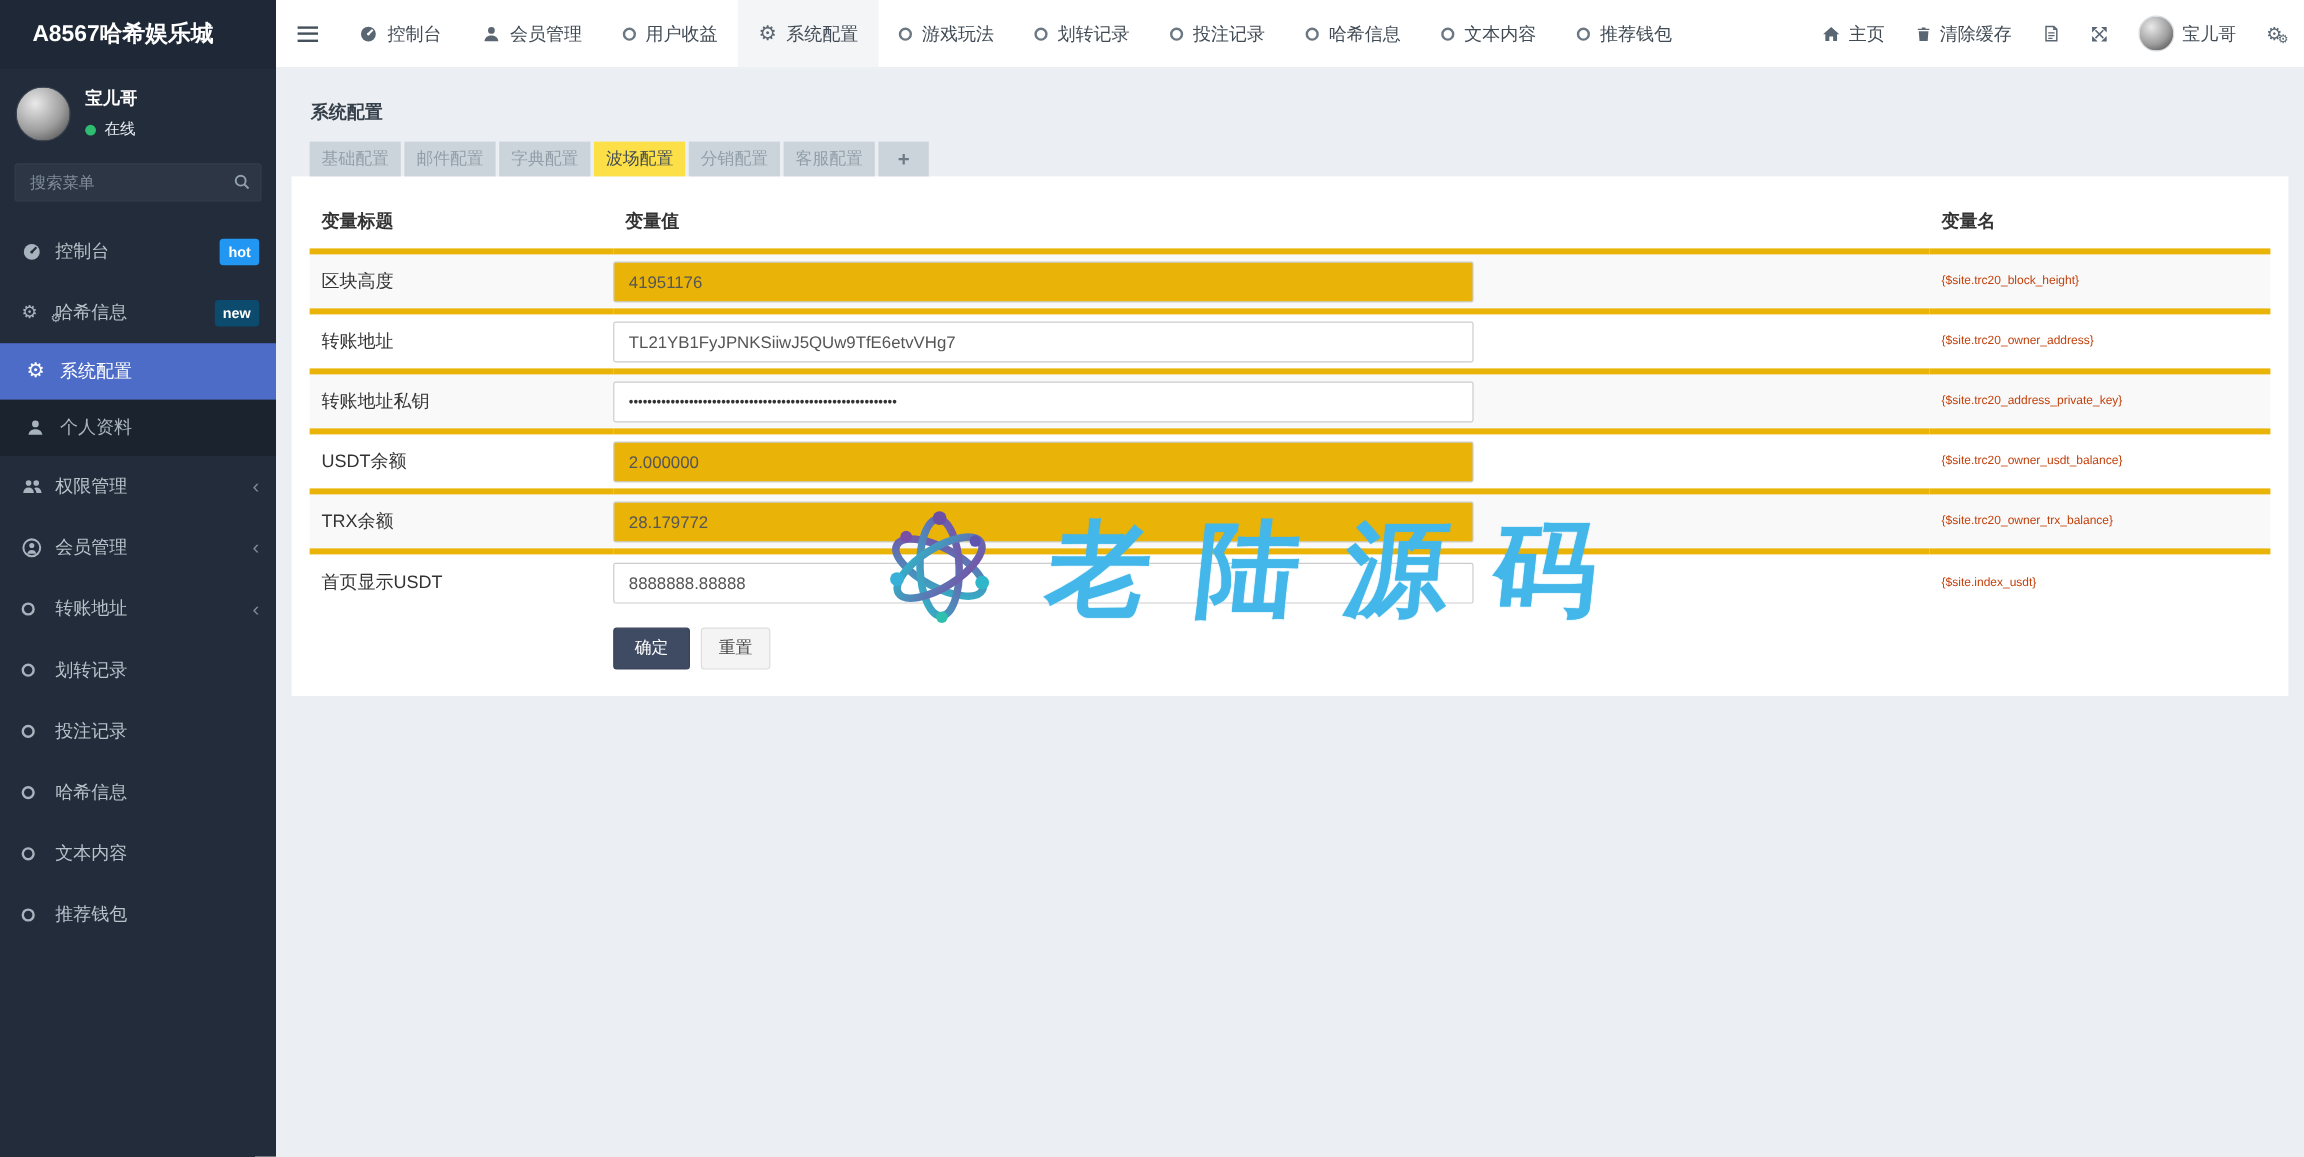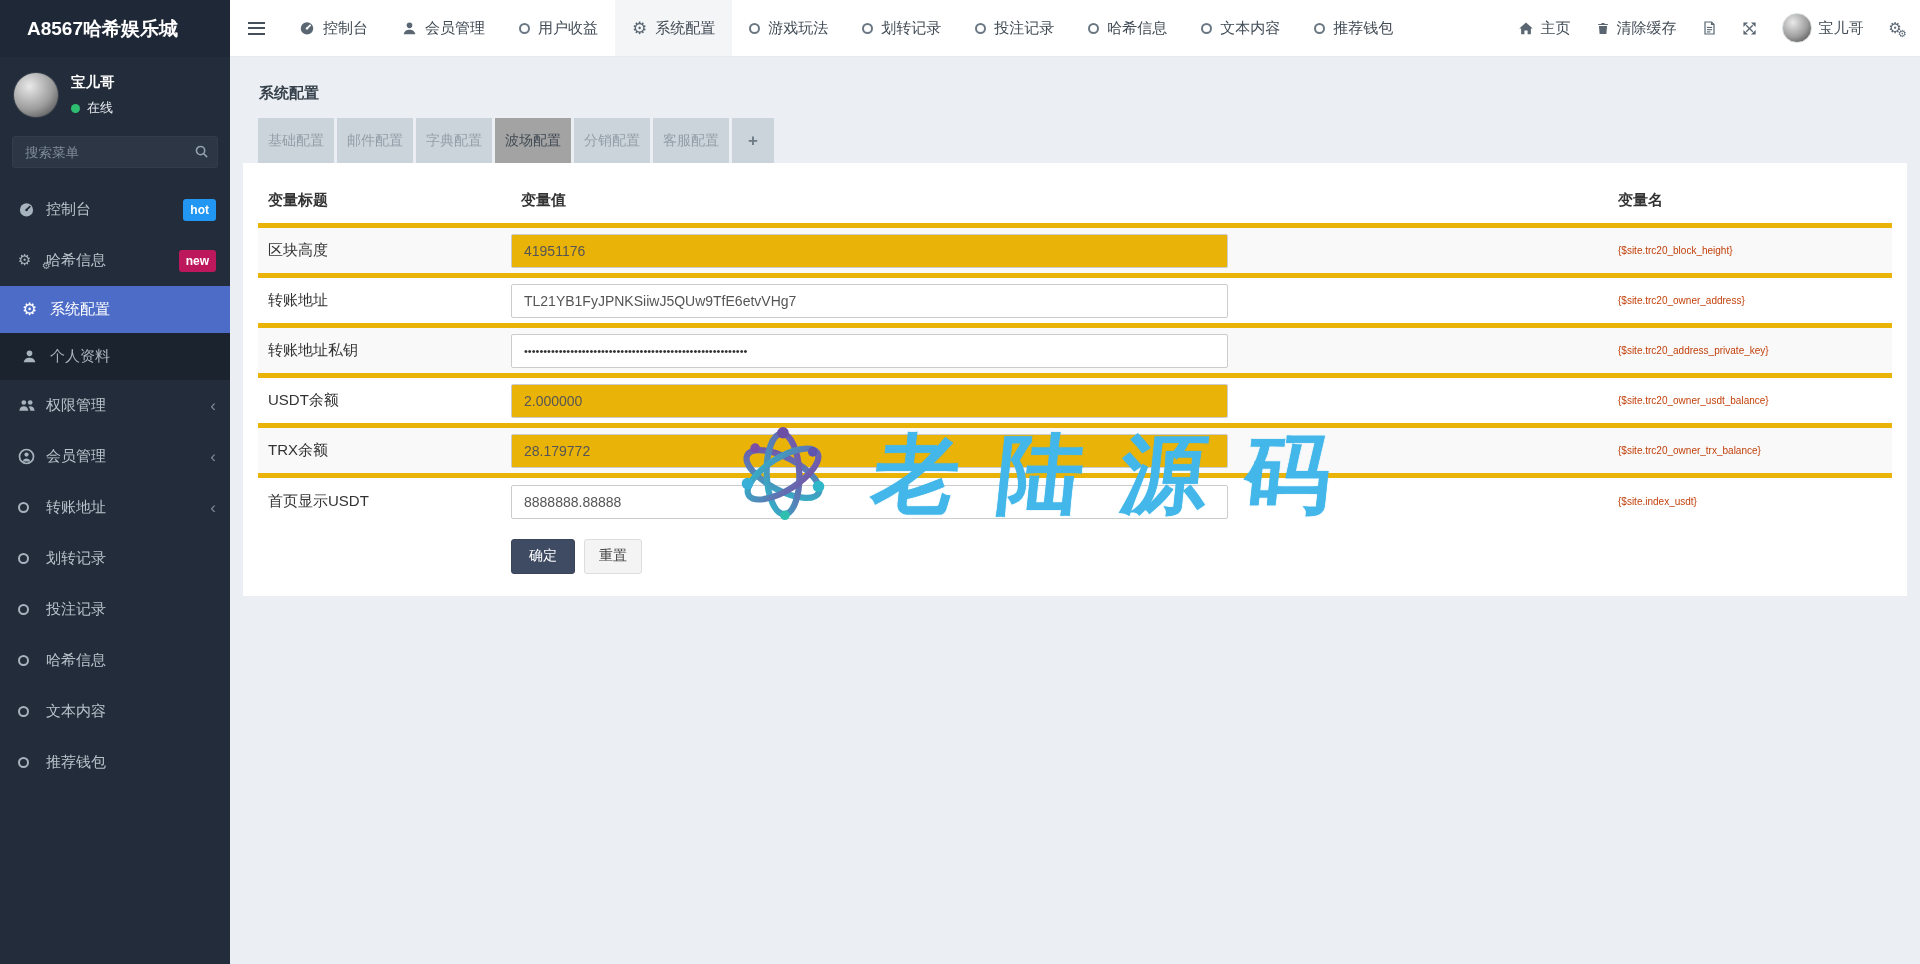--- a/index.html
+++ b/index.html
@@ -21,21 +21,21 @@
   .search-box { position:relative; margin:6px 12px 16px; }
   .search-box input { width:100%; height:32px; background:#2c3645; border:1px solid #323d4c; border-radius:3px; color:#c3ccd4; font-size:13.5px; padding:0 32px 0 12px; outline:none; font-family:inherit; }
   .search-box input::placeholder { color:#7f8b97; }
   .search-icon { position:absolute; right:9px; top:8px; color:#93a1ad; }
   .menu { flex:1; --bg:#222c3a; }
   .m-item { height:51px; display:flex; align-items:center; padding:0 14px 0 18px; color:#b8c2cb; font-size:15px; cursor:pointer; }
   .m-ico { width:28px; flex:0 0 28px; color:#a7b3bd; display:flex; align-items:center; }
   .m-label { flex:1; }
   .badge { font-size:12px; font-weight:bold; color:#fff; border-radius:3px; padding:4px 7px; }
   .badge.hot { background:#2196f3; }
-  .badge.new { background:#be185d; }
+  .badge.new { background:#0c4a6e; }
   .submenu { background:#1b242e; --bg:#1b242e; }
   .m-item.sub { height:47px; padding-left:22px; color:#aab4be; }
   .m-item.active { background:#4d6cc8; color:#fff; --bg:#4d6cc8; }
   .m-item.active .m-ico { color:#fff; }
   .arrow { color:#7d8a96; font-size:17px; line-height:1; }
   .ring { width:11px; height:11px; border:2px solid currentColor; border-radius:50%; }
   .gear-u { font-size:17px; line-height:1; font-family:"DejaVu Sans",sans-serif; }
   .cogs { position:relative; font-family:"DejaVu Sans",sans-serif; font-size:15px; line-height:1; }
   .cogs .g2 { position:absolute; font-size:10px; right:-5px; bottom:-3px; }
 
@@ -53,22 +53,22 @@
   .tr-item { display:flex; align-items:center; gap:7px; cursor:pointer; color:#414b55; }
   .tr-item .t-ico { color:#5a6773; }
   .avatar.small { width:30px; height:30px; border:1px solid #d8dde1; }
 
   
   .content { position:relative; flex:1; padding:14px 13px 0; }
   .page-head { padding:13px 16px 0; }
   .page-title { font-size:15px; font-weight:bold; color:#36414b; margin-bottom:10px; }
   .page-sub { font-size:14px; color:#56636e; }
   .tabs { display:flex; gap:3px; margin-top:15px; padding-left:15px; }
-  .tab { height:45px; display:flex; align-items:center; padding:0 10px; background:#ccd4db; color:#929ea8; font-size:14px; cursor:pointer; }
-  .tab.active { background:#a3a3a3; color:#404a54; }
+  .tab { height:29px; display:flex; align-items:center; padding:0 10px; background:#ccd4db; color:#929ea8; font-size:14px; cursor:pointer; }
+  .tab.active { background:#fde047; color:#404a54; }
   .tab.add { width:42px; justify-content:center; color:#6f7c86; font-size:17px; font-weight:bold; }
   .panel-body { background:#fff; padding:15px 15px 22px; min-height:412px; }
   table.cfg { width:100%; border-collapse:collapse; }
   table.cfg th { text-align:left; font-size:15px; color:#333; font-weight:bold; padding:13px 8px 13px 10px; }
   table.cfg tbody tr:nth-child(odd) { background:#f9f9f9; }
   table.cfg td { height:50px; padding:0 8px 0 10px; border-top:5px solid #eab308; }
   td.lab { font-size:15px; color:#333; }
   td.val { padding-left:0 !important; }
   td.var { font-size:10px; color:#c2410c; }
   input.cfg-input { width:717px; height:34px; border:1px solid #ccc; border-radius:2px; padding:0 12px; font-size:14px; color:#555; background:#fff; outline:none; font-family:inherit; }

